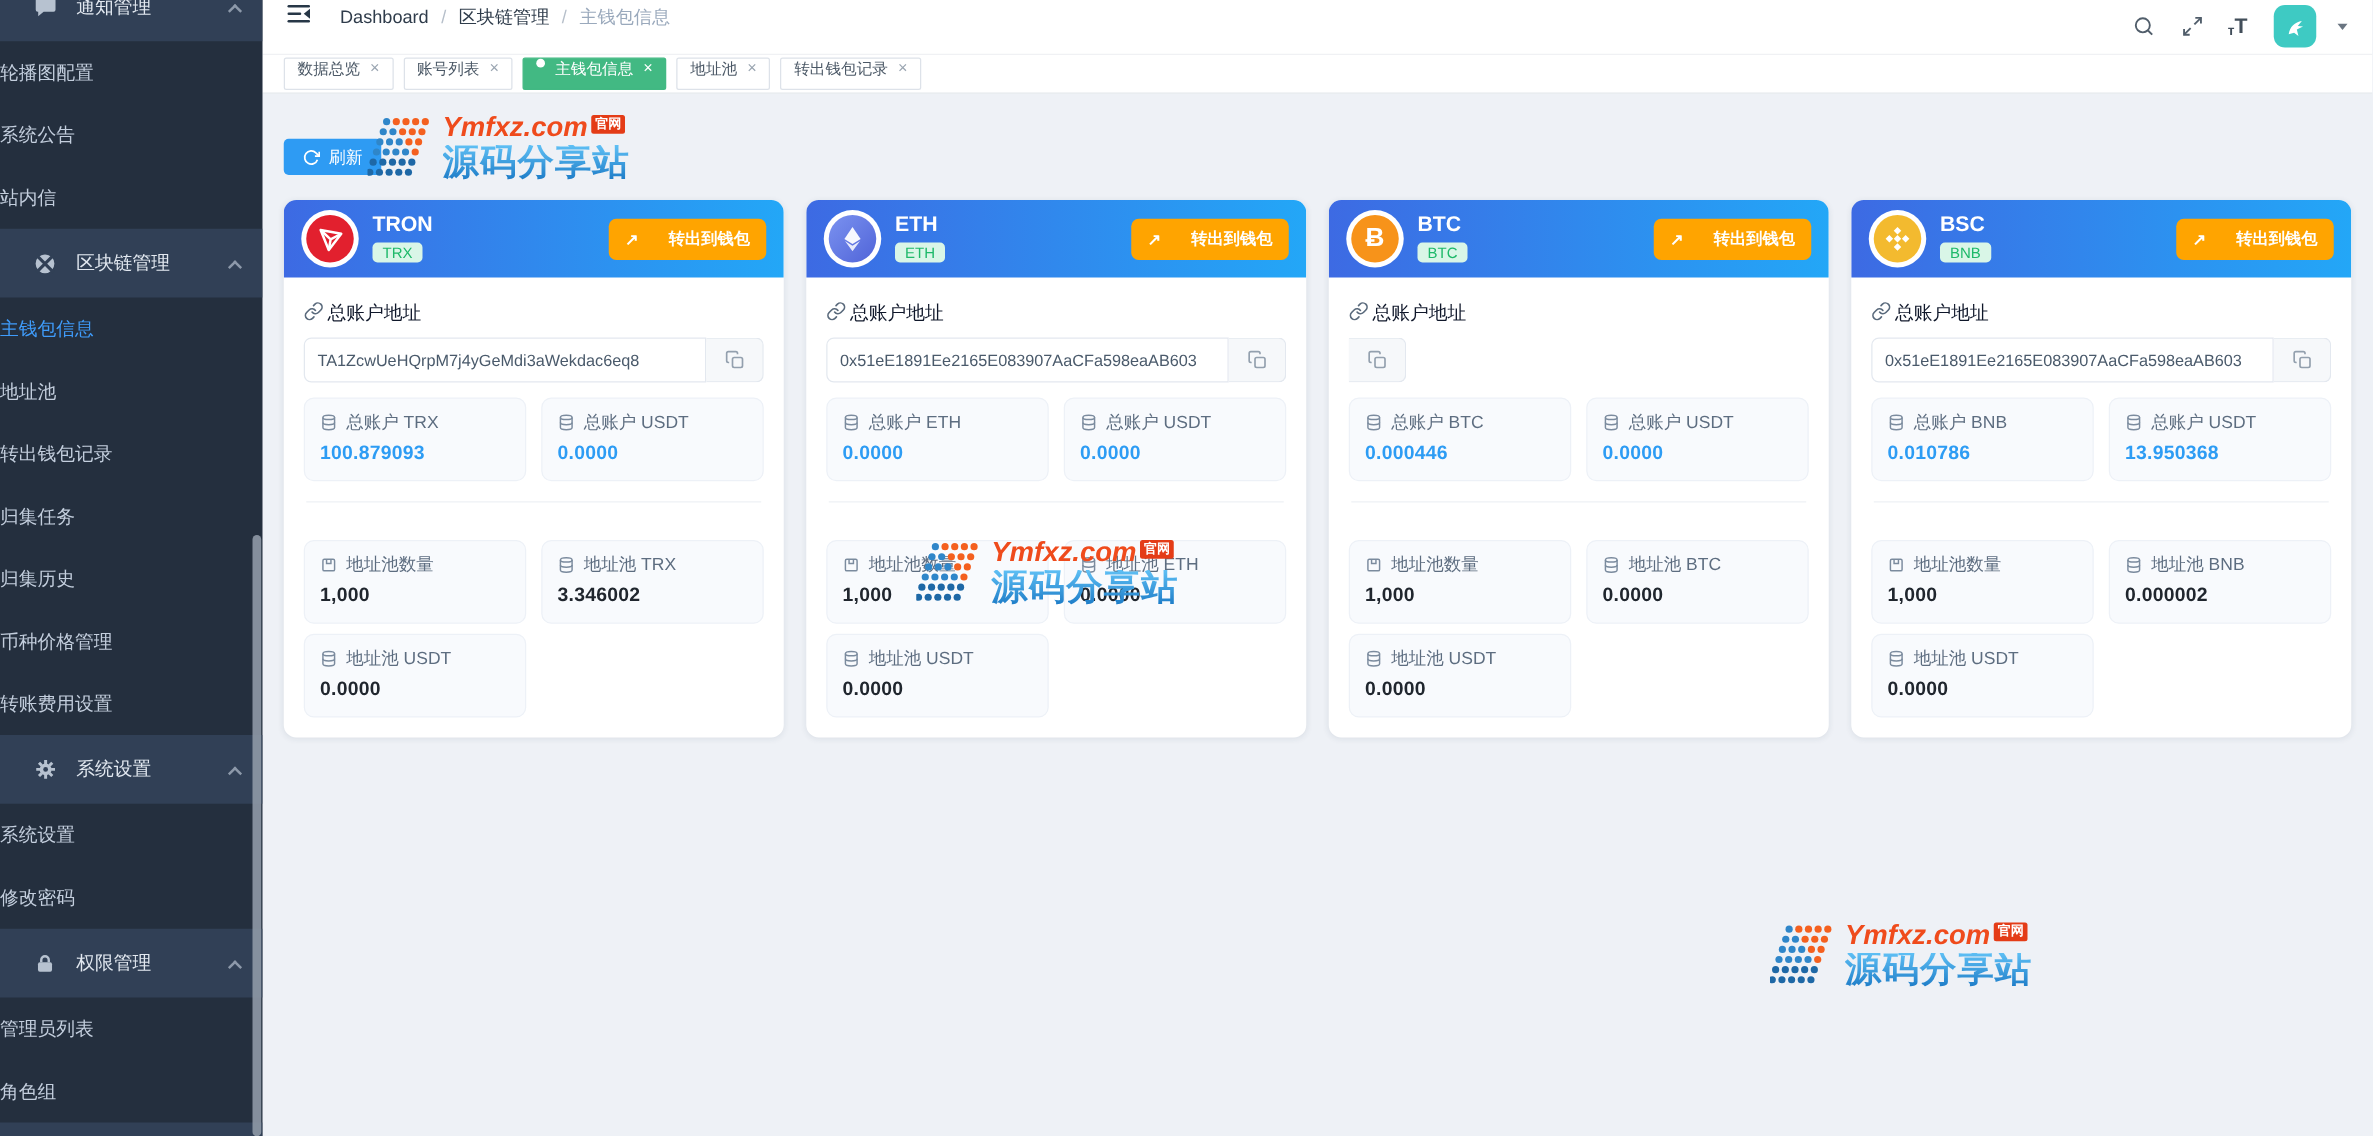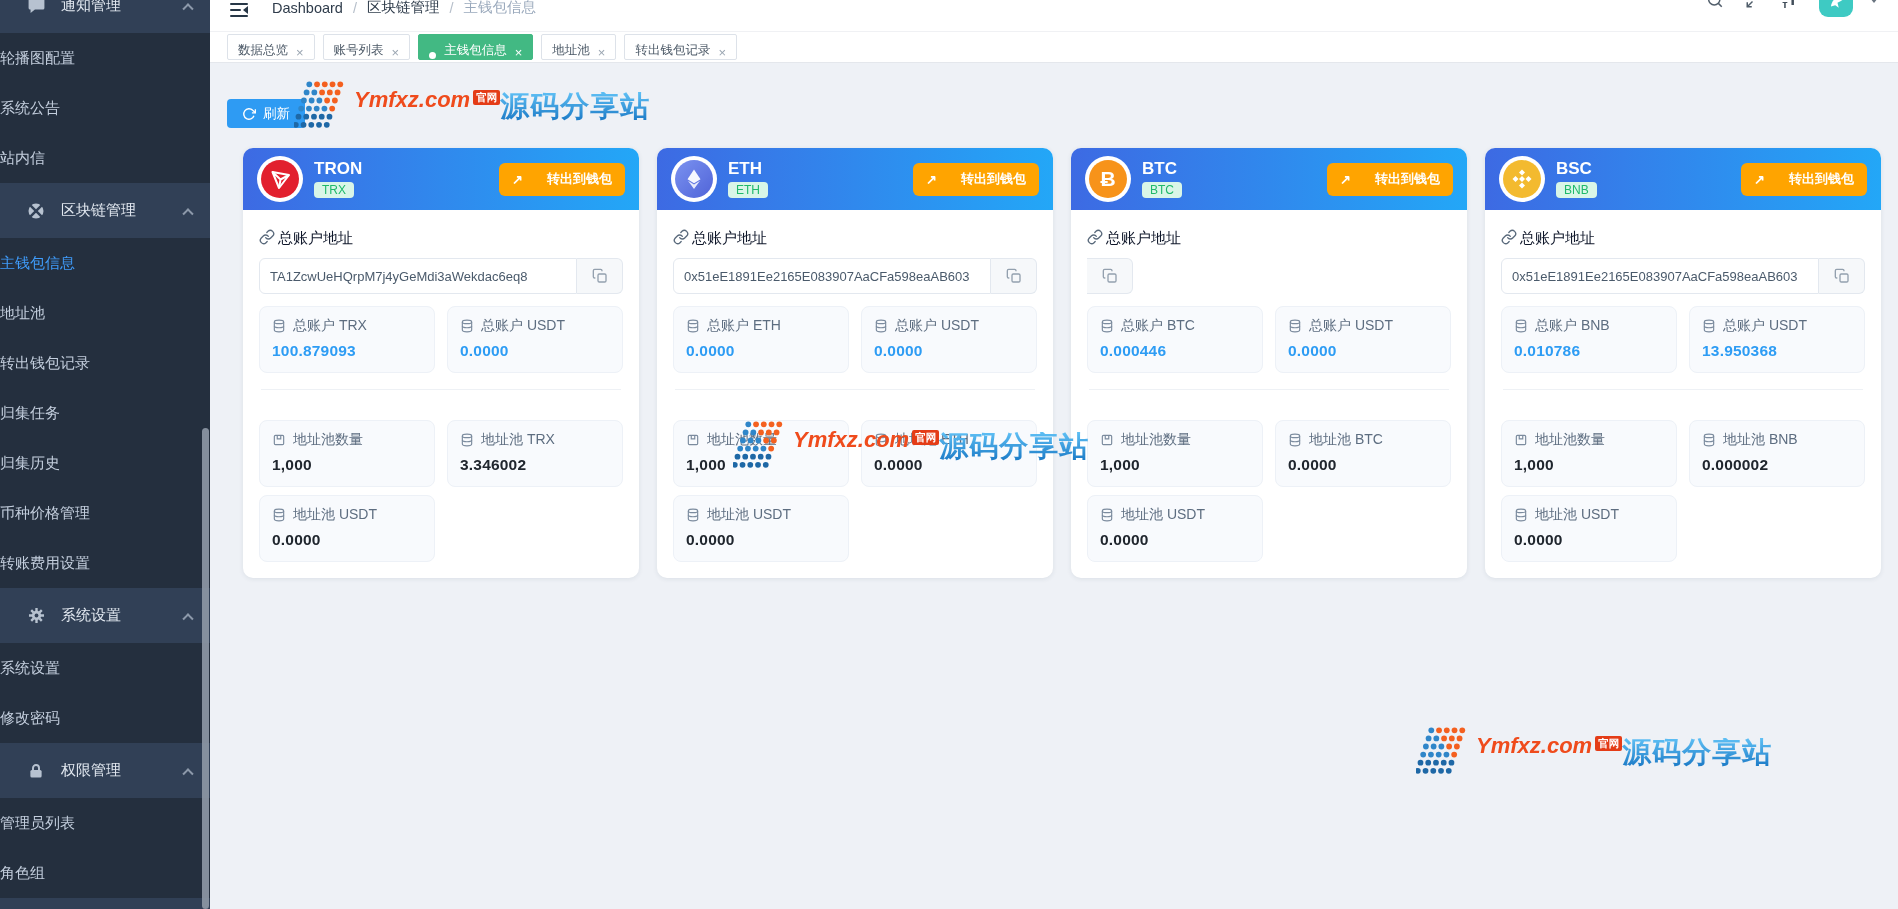--- a/index.html
+++ b/index.html
@@ -29,22 +29,22 @@
     color:#c3cedd; font-size:15px; cursor:pointer;
   }
   .s-item.active { color:#3f9cfb; }
   .s-scrollbar {
     position:absolute; right:1px; top:428px; width:7px; height:481px;
     background:#8f99a6; border-radius:4px; opacity:.9;
   }
   
   .main { margin-left:210px; height:909px; display:flex; flex-direction:column; }
   .topbar {
-    height:32px; background:#fff; display:flex; align-items:flex-end;
-    padding:14px 20px; border-bottom:1px solid #f0f1f4; flex:none;
+    height:44px; background:#fff; display:flex; align-items:flex-start;
+    padding:4px 20px; border-bottom:1px solid #f0f1f4; flex:none;
   }
   .hamburger { width:18px; height:14px; position:relative; cursor:pointer; flex:none; }
   .hamburger i { position:absolute; left:0; height:2px; background:#273747; border-radius:1px; }
   .hamburger i:nth-child(1){ top:0; width:18px; }
   .hamburger i:nth-child(2){ top:6px; width:11px; }
   .hamburger i:nth-child(3){ top:12px; width:18px; }
   .hamburger .tri {
     position:absolute; right:0; top:3px; width:0; height:0;
     border-top:4px solid transparent; border-bottom:4px solid transparent;
     border-right:5px solid #273747;
@@ -67,37 +67,37 @@
     width:0; height:0; border-left:4px solid transparent; border-right:4px solid transparent;
     border-top:5px solid #6a7581; cursor:pointer;
   }
   
   .tabbar {
     height:31px; background:#fff; border-bottom:1px solid #e4e7ec;
     display:flex; align-items:center; padding:0 17px; gap:8px; flex:none;
   }
   .tab {
     height:26px; border:1px solid #dde2e9; background:#fff; color:#4b5866;
-    font-size:12.5px; display:inline-flex; align-items:flex-end; gap:8px;
+    font-size:12.5px; display:inline-flex; align-items:flex-start; gap:8px;
     padding:0 10px; border-radius:2px; cursor:pointer;
   }
   .tab .dot { display:none; width:7px; height:7px; border-radius:50%; background:#fff; }
   .tab .close { cursor:pointer; line-height:1; }
   .tab .close::after { content:"×"; color:#9aa5b1; font-size:13px; }
   .tab.active { background:#42b983; border-color:#42b983; color:#fff; }
   .tab.active .dot { display:inline-block; }
   .tab.active .close::after { color:#fff; }
   
   .content { position:relative; flex:1; padding:0 17px; overflow:hidden; }
   .refresh-btn {
     margin-top:36px; display:inline-flex; align-items:center; gap:7px;
     background:#2e9bf3; color:#fff; font-size:13.5px; height:29px;
     padding:0 15px; border:none; border-radius:4px; cursor:pointer;
   }
-  .cards { display:flex; gap:18px; margin-top:20px;margin-left:16px; }
+  .cards { display:flex; gap:18px; margin-top:20px; }
   .card {
     flex:1; background:#fff; border-radius:10px; overflow:hidden;
     box-shadow:0 1px 5px rgba(30,50,80,.09); align-self:flex-start;
   }
   .card-header {
     height:62px; background:linear-gradient(90deg,#3d6ae3,#23a7f7);
     display:flex; align-items:center; padding:0 14px;
   }
   .coin { width:46px; height:46px; border-radius:50%; background:#fff; display:grid; place-items:center; flex:none; }
   .coin-inner { width:38px; height:38px; border-radius:50%; display:grid; place-items:center; color:#fff; }
@@ -136,21 +136,21 @@
   .stat-value.blue { color:#2d9cf4; }
   .divider { height:1px; background:#eef1f5; margin:16px 2px 30px; }
   
   .watermark {
     position:absolute; display:flex; align-items:center; gap:6px;
     pointer-events:none; z-index:60;
   }
   .wm-1 { left:84px;  top:16px; }
   .wm-2 { left:523px; top:356px; }
   .wm-3 { left:1206px; top:662px; }
-  .wm-text { display:flex; flex-direction:row; line-height:1; }
+  .wm-text { display:flex; flex-direction:column; line-height:1; }
   .wm-site-row { display:flex; align-items:flex-start; gap:3px; }
   .wm-site { font-style:italic; font-weight:bold; font-size:22px; color:#ef4b1c; }
   .wm-badge { background:#e43c17; color:#fff; font-size:10.5px; padding:2px 3px; border-radius:2px; font-weight:bold; margin-top:1px; }
   .wm-title {
     font-weight:900; font-size:29px; margin-top:3px; letter-spacing:1px;
     background:linear-gradient(180deg,#5fc0f5 0%,#1b7ac6 100%);
     -webkit-background-clip:text; background-clip:text; color:transparent;
   }
 </style>
 </head>

